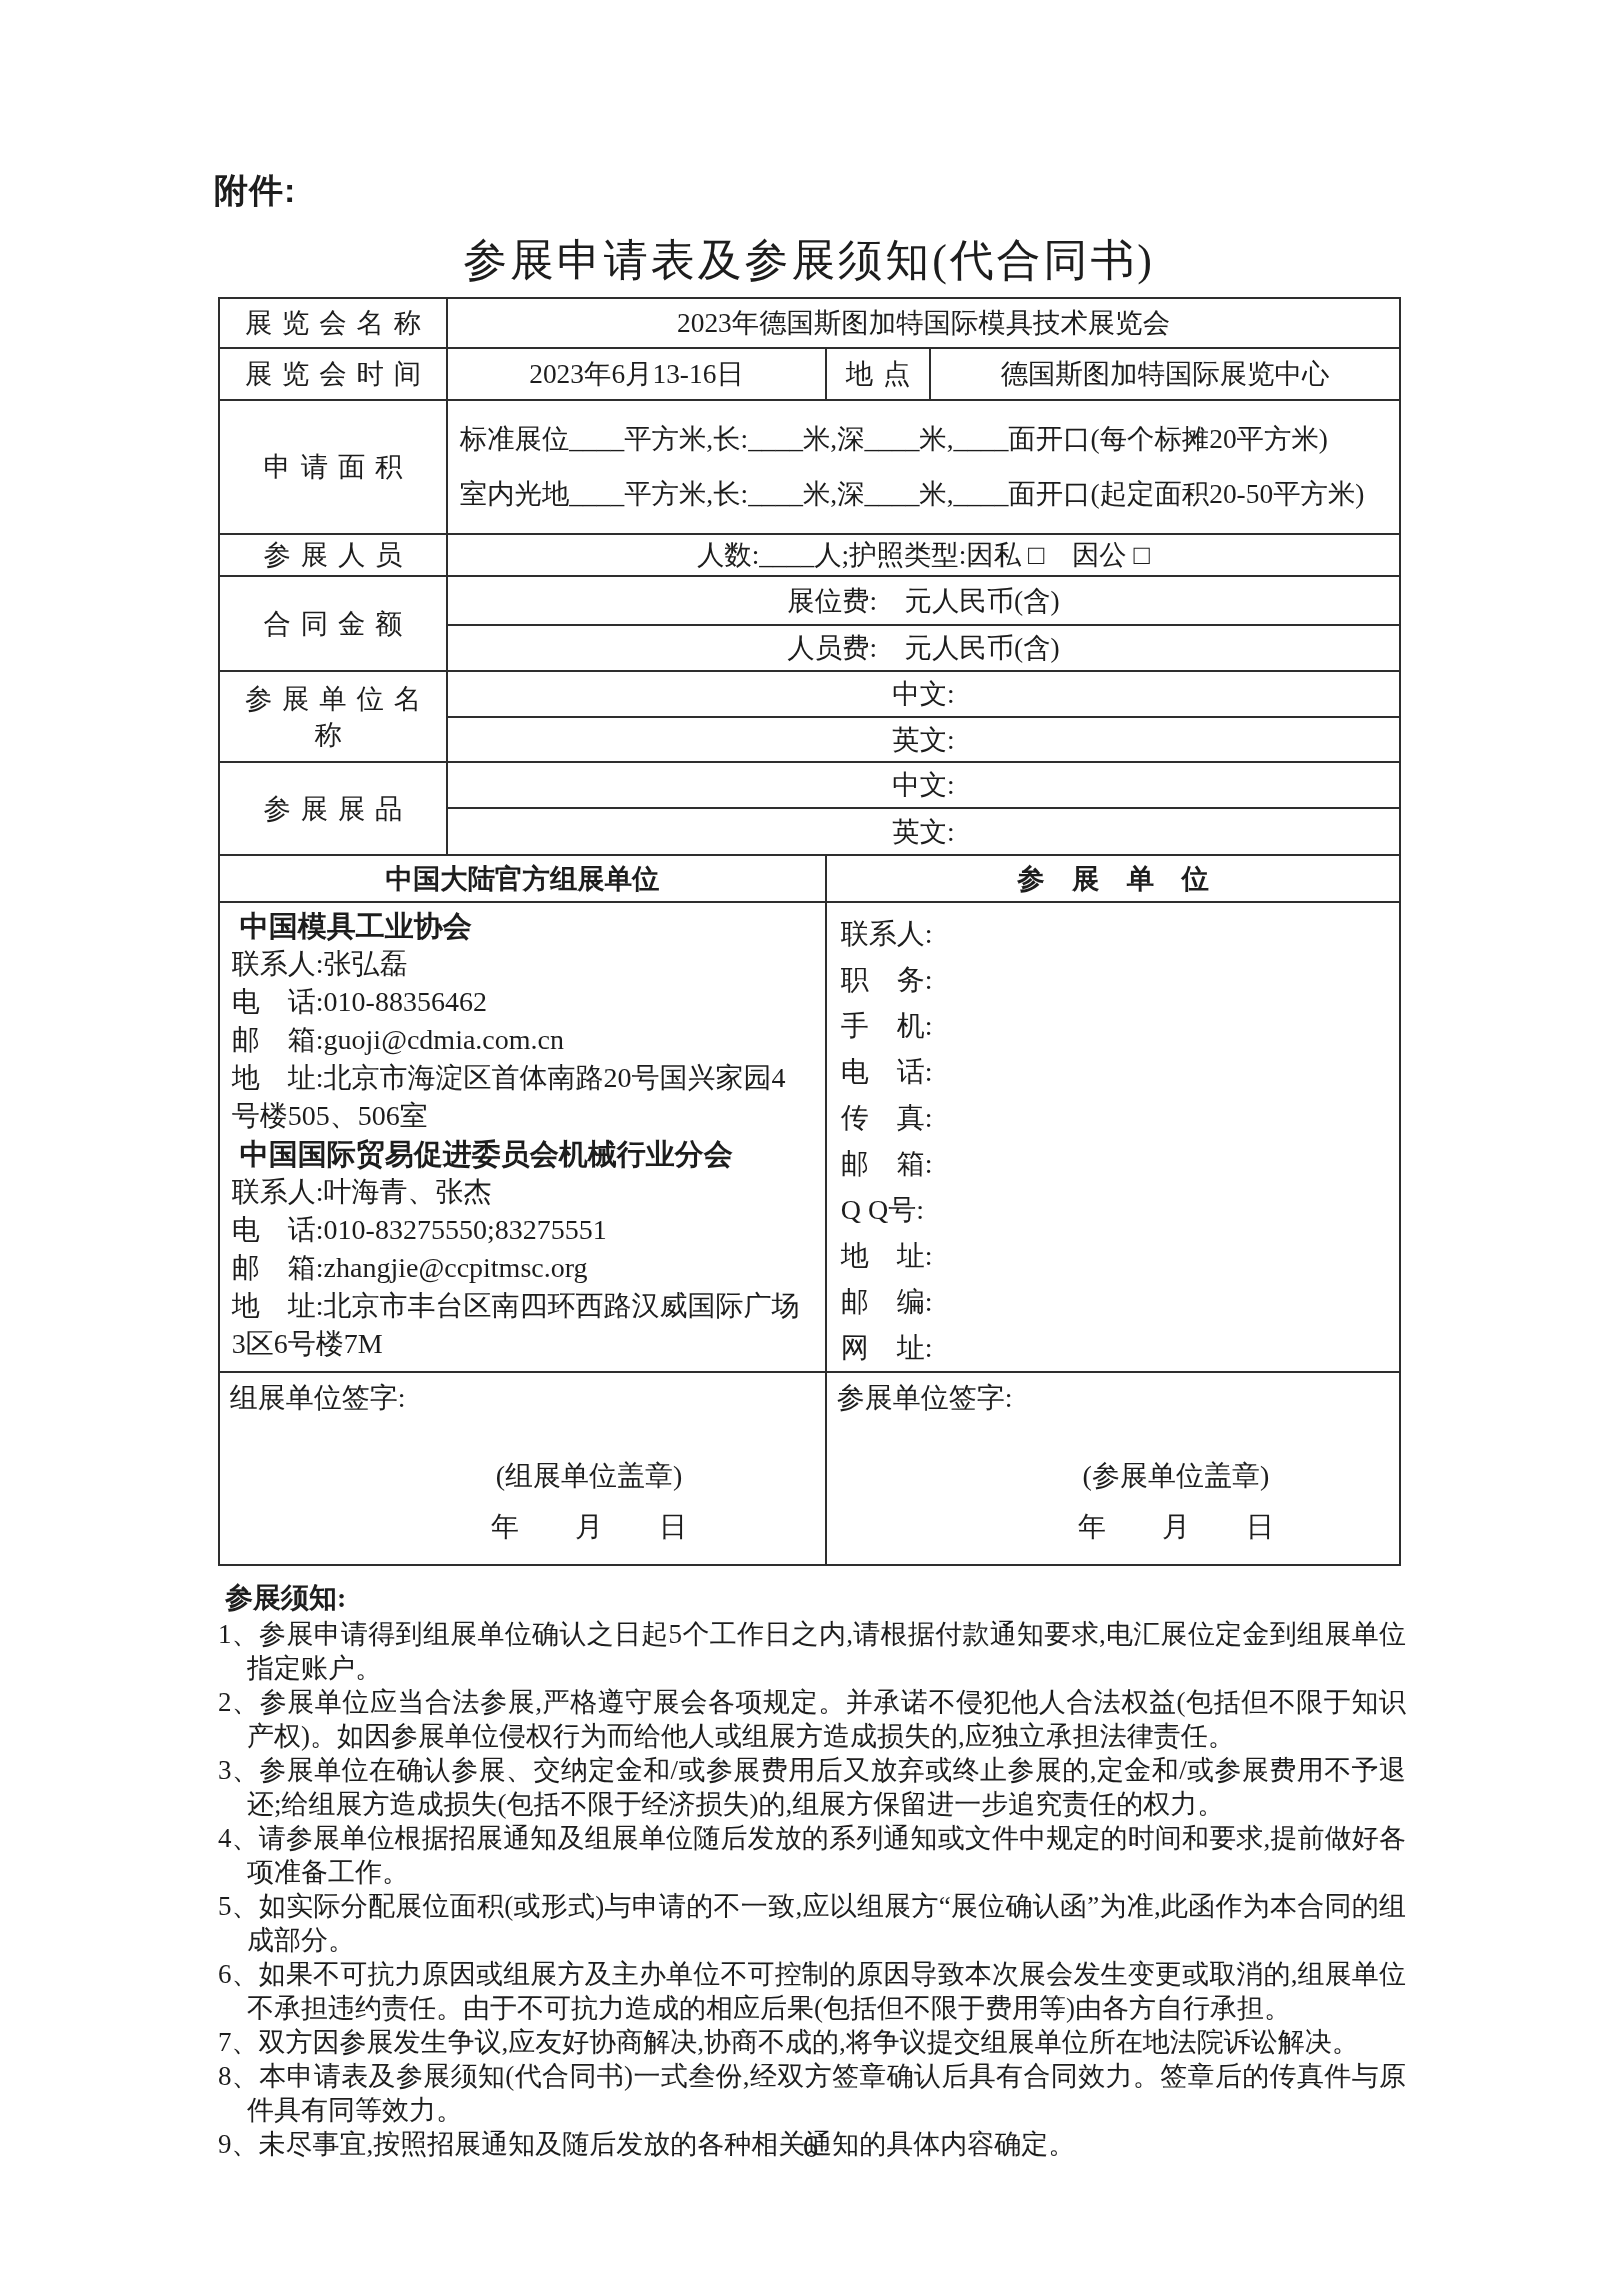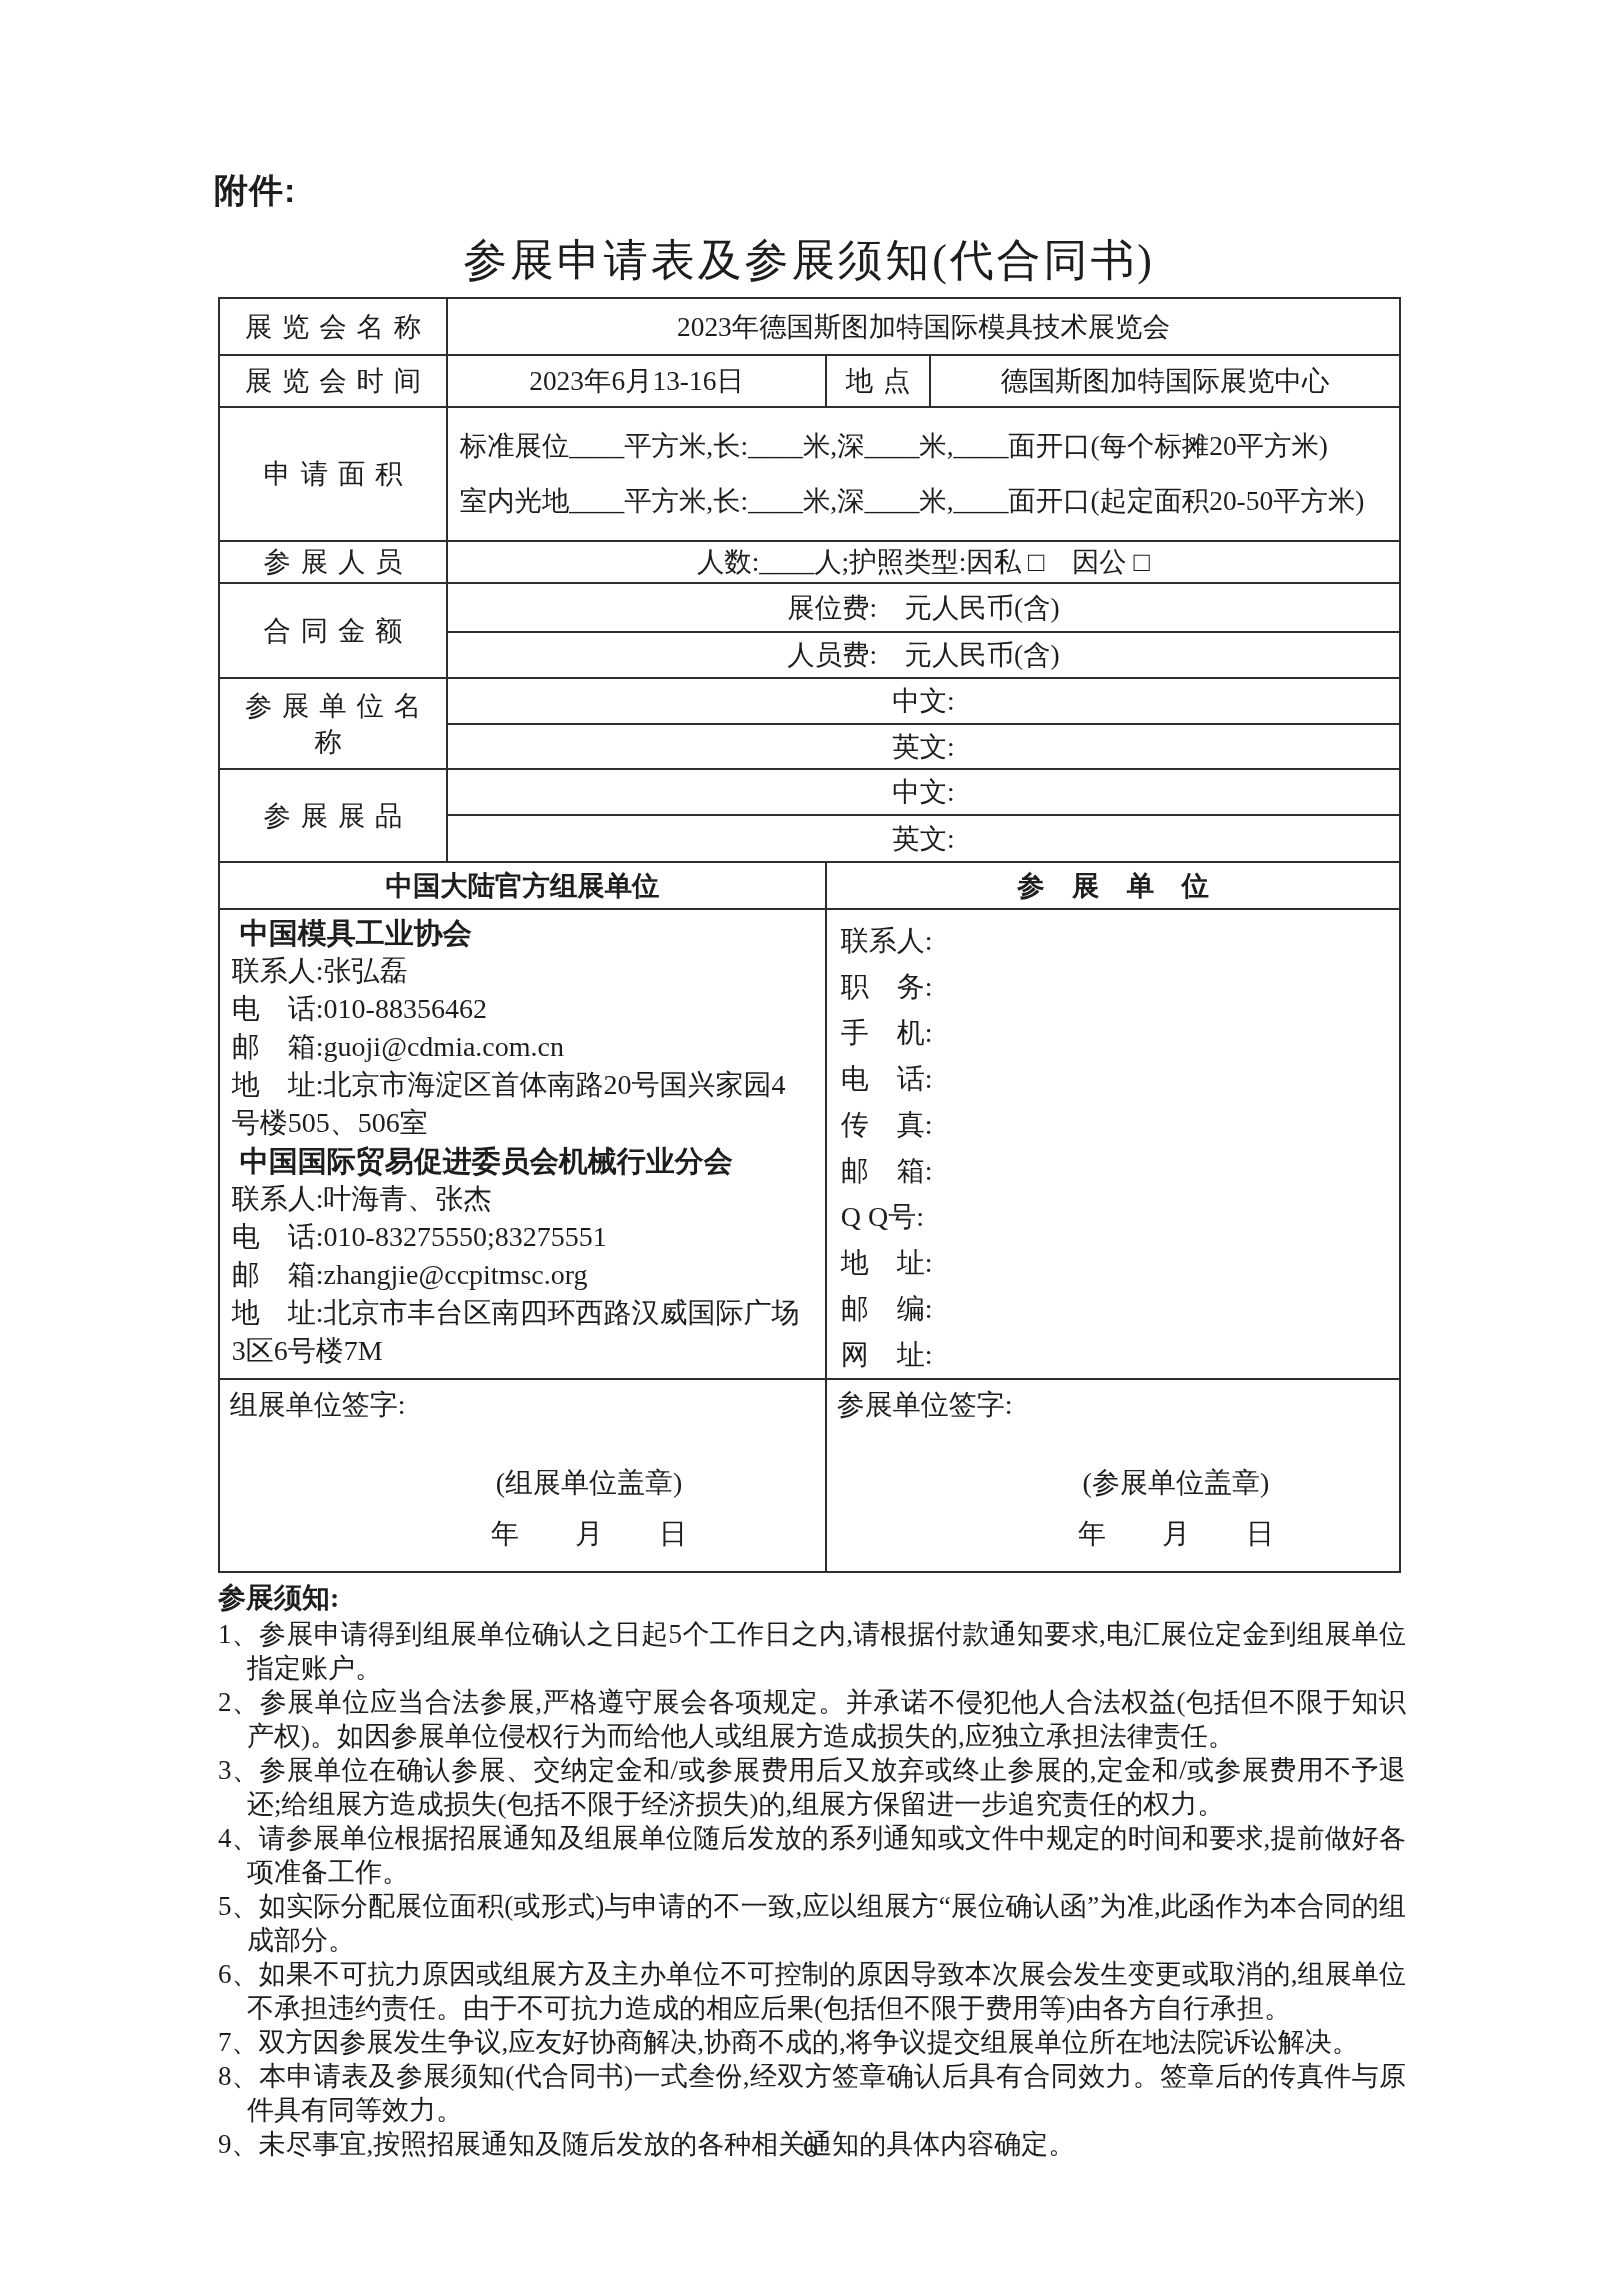--- a/index.html
+++ b/index.html
@@ -27,41 +27,41 @@
   .org-line.b{font-family:"Liberation Sans","DejaVu Sans",sans-serif;
               font-weight:bold;font-size:29px;margin-left:8px;}
   .contact-cell{vertical-align:top !important;padding:7.8px 0 0 13.7px !important;}
   .contact-line{line-height:46px;font-size:28px;}
   .sign-cell{position:relative;height:191px;}
   .sign-title{position:absolute;left:9.8px;top:5.9px;font-size:28px;}
   .seal-block{position:absolute;left:22%;right:0;bottom:11.8px;text-align:center;
               font-size:28px;line-height:51px;}
   .notes{left:218px;top:1578px;width:1188px;}
   .notes-heading{font-family:Liberation Serif, serif;
-                 font-weight:bold;font-size:28px;line-height:39px;}
+                 font-weight:bold;font-size:28px;line-height:39px;margin-left:7px;}
   .note-item{font-size:27px;line-height:34px;padding-left:29px;text-indent:-29px;
              text-align:justify;}
   .page-num{left:0;top:2129px;width:1621px;text-align:center;font-size:31px;}
 </style>
 </head>
 <body>
 
 <div class="abs attachment">附件:</div>
 <div class="abs doc-title">参展申请表及参展须知(代合同书)</div>
 
 <table class="form">
   <colgroup>
       <col style="width:228px">
       <col style="width:379px">
       <col style="width:104px">
       <col style="width:470px">
     </colgroup>
 
   <tbody>
-      <tr style="height:57px">
+      <tr style="height:50px">
     <td class="lab">展览会名称</td>
     <td class="val-c" colspan="3">2023年德国斯图加特国际模具技术展览会</td>
   </tr>
 
   <tr style="height:52px">
     <td class="lab">展览会时间</td>
     <td class="val-c">2023年6月13-16日</td>
     <td class="lab">地点</td>
     <td class="val-c">德国斯图加特国际展览中心</td>
   </tr>

